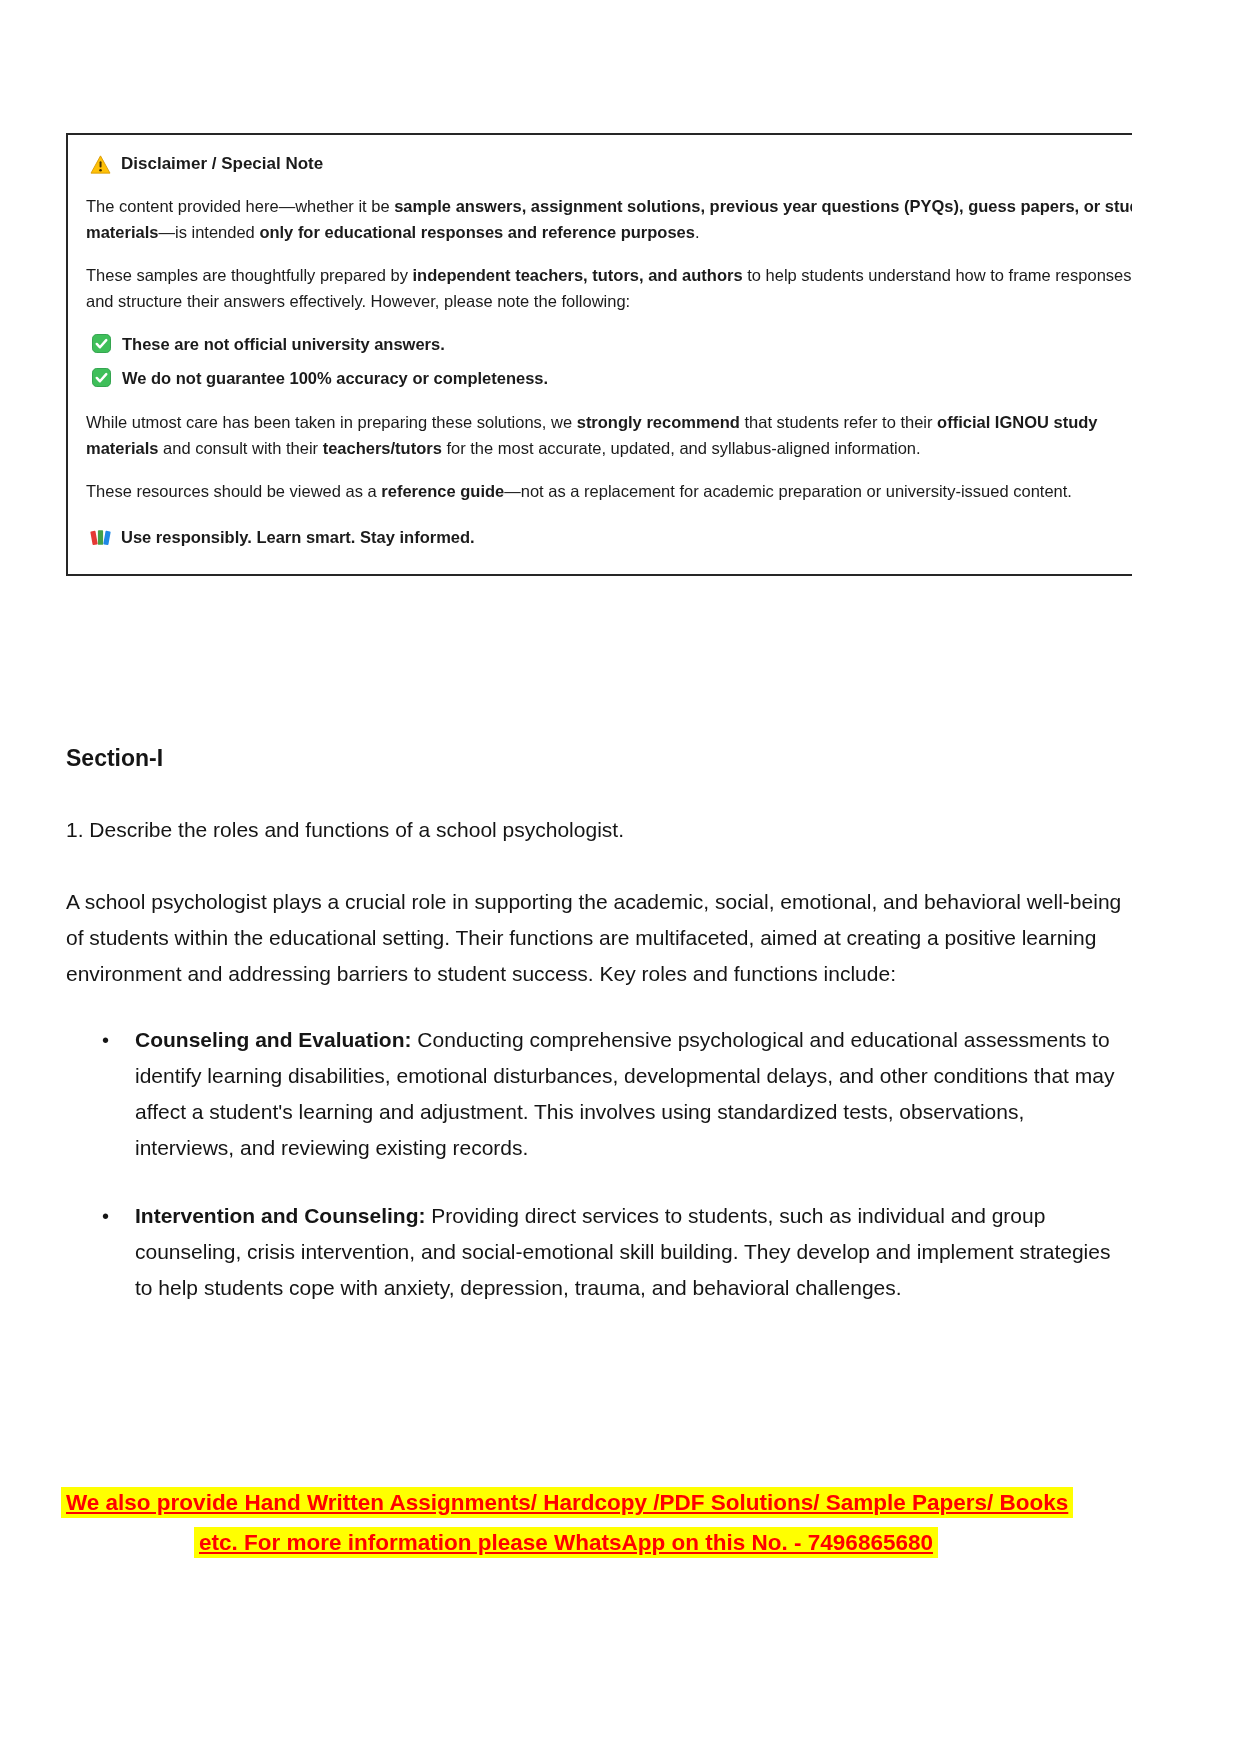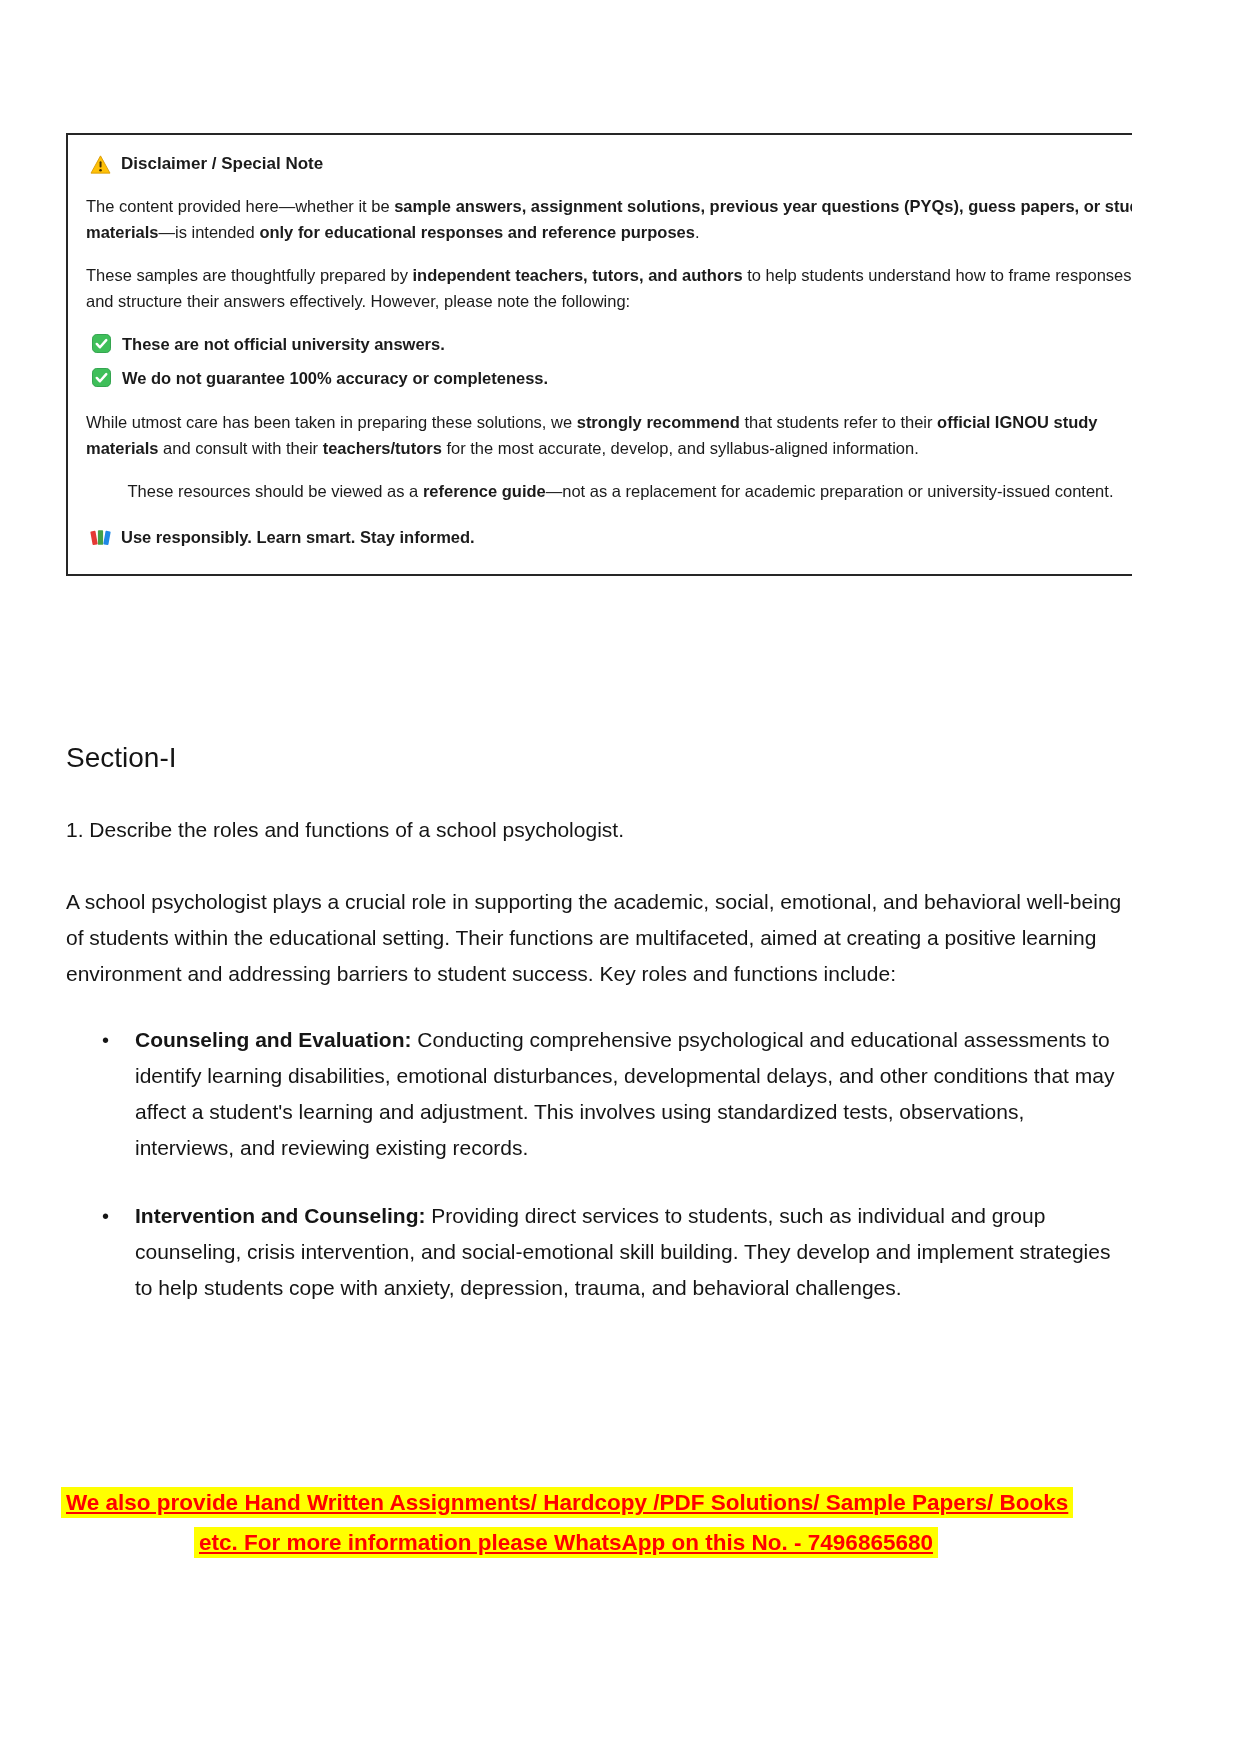--- a/index.html
+++ b/index.html
@@ -24,21 +24,21 @@
     color: #1b1b1b;
     background: #ffffff;
   }
   .box-title {
     display: flex; align-items: center;
     font-weight: bold; font-size: 17px;
     margin: 2px 0 16px 4px;
   }
   .box-title .icon { margin-right: 10px; display: inline-flex; }
   .box-p { margin: 0 0 17px 0; }
-  .box-p:last-of-type { margin-bottom: 4px; text-align: center; }
+  .box-p:last-of-type { margin-bottom: 4px; }
   .checklist { margin: 2px 0 18px 6px; text-align: center; }
   .check-item {
     display: flex; align-items: flex-start;
     font-weight: bold;
     margin-bottom: 8px;
   }
   .check-item .icon { margin-right: 11px; display: inline-flex; position: relative; top: 3px; }
   .box-footer {
     display: flex; align-items: center;
     font-weight: bold;
@@ -46,21 +46,21 @@
   }
   .box-footer .icon { margin-right: 10px; display: inline-flex; }
 
   
   .content {
     position: absolute;
     top: 744px; left: 66px; width: 1109px;
     font-size: 21px; line-height: 36px; color: #151515;
   }
   .section-heading {
-    font-size: 28px; font-weight: normal;
+    font-size: 23px; font-weight: bold;
     margin: 0 0 40px 0; line-height: 28px;
   }
   .question { margin: 0 0 36px 0; }
   .intro { margin: 0 0 30px 0; max-width: 1060px; }
   ul.main-bullets { list-style: none; margin: 0; padding: 0; }
   ul.main-bullets li {
     position: relative;
     padding-left: 69px;
     margin-bottom: 32px;
     max-width: 1060px;
@@ -127,21 +127,21 @@
         <span class="icon">
           <svg width="19" height="19" viewBox="0 0 20 20">
             <rect x="0.5" y="0.5" width="19" height="19" rx="4.5" fill="#3fbf5a" stroke="#2da04a"></rect>
             <path d="M5 10.5 L8.4 14 L15 6.5" stroke="#ffffff" stroke-width="2.6" fill="none" stroke-linecap="round" stroke-linejoin="round"></path>
           </svg>
         </span>
         <span>We do not guarantee 100% accuracy or completeness.</span>
       </div>
     </div>
 
-    <p class="box-p"><span>While utmost care has been taken in preparing these solutions, we </span><b>strongly recommend</b><span> that students refer to their </span><b>official IGNOU study materials</b><span> and consult with their </span><b>teachers/tutors</b><span> for the most accurate, develop, and syllabus-aligned information.</span></p>
+    <p class="box-p"><span>While utmost care has been taken in preparing these solutions, we </span><b>strongly recommend</b><span> that students refer to their </span><b>official IGNOU study materials</b><span> and consult with their </span><b>teachers/tutors</b><span> for the most accurate, updated, and syllabus-aligned information.</span></p>
 
     <p class="box-p"><span>These resources should be viewed as a </span><b>reference guide</b><span>—not as a replacement for academic preparation or university-issued content.</span></p>
 
     <div class="box-footer">
       <span class="icon">
         <svg width="21" height="19" viewBox="0 0 24 22">
           <rect x="1.5" y="3.5" width="6" height="16" rx="1" fill="#e53935" transform="rotate(-10 4.5 11.5)"></rect>
           <rect x="9" y="2.5" width="6" height="17" rx="1" fill="#43a047"></rect>
           <rect x="16.5" y="3.5" width="6" height="16" rx="1" fill="#1e88e5" transform="rotate(10 19.5 11.5)"></rect>
         </svg>

